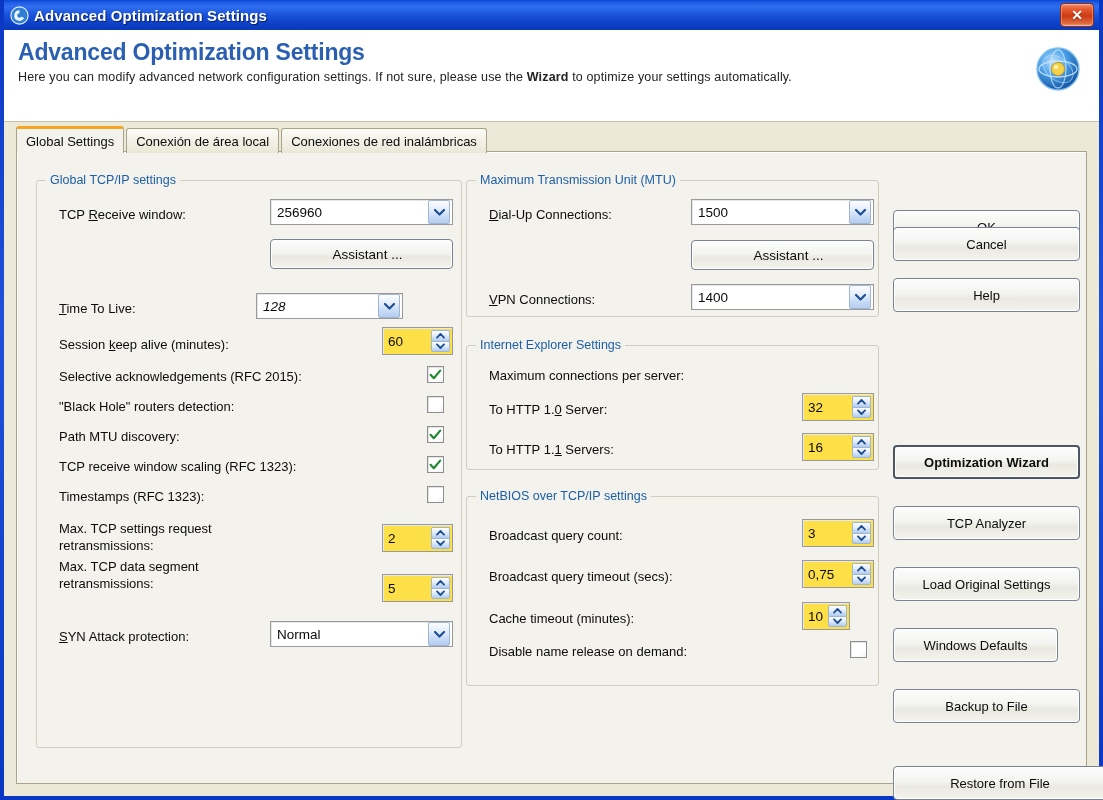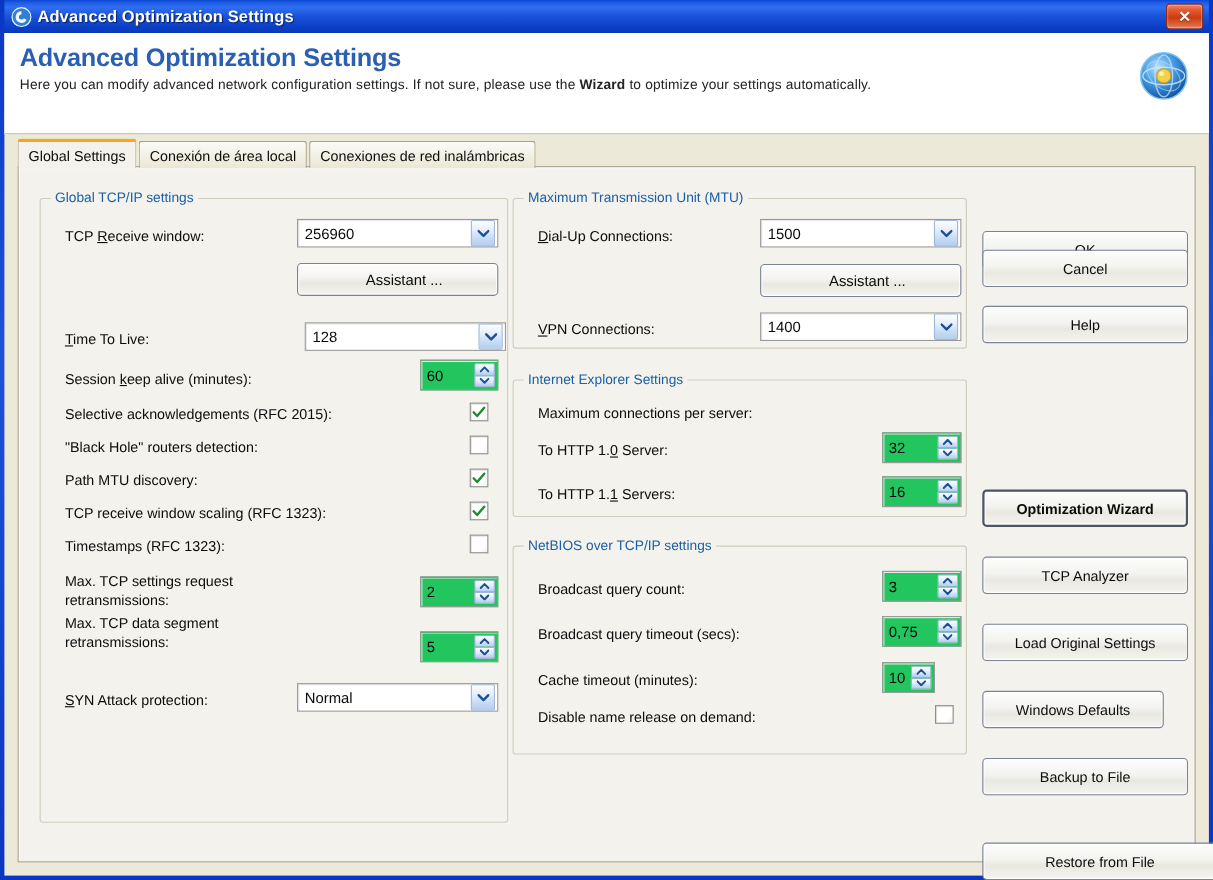--- a/index.html
+++ b/index.html
@@ -205,21 +205,21 @@
     display: flex; align-items: center; justify-content: center;
   }
   .carrow svg { display: block; }
 
   
   .spin {
     position: absolute;
     height: 28px;
     box-sizing: border-box;
     border: 1px solid #9a9a9a;
-    background: #22c55e;
+    background: #fde047;
     display: flex;
     align-items: stretch;
     box-shadow: inset 1px 1px 0 #e9e9e9;
   }
   .spin .sval {
     flex: 1;
     display: flex; align-items: center;
     padding-left: 5px;
     font-size: 13.5px;
     color: #0a0a0a;
@@ -355,21 +355,21 @@
                 <path d="M1 2 L5.5 6.5 L10 2" stroke="#1c4f93" stroke-width="2.2" fill="none" stroke-linecap="round" stroke-linejoin="round"></path>
               </svg>
           </span>
         </div>
 
         <div class="btn-assistant" style="left:233px; top:58px; width:183px;">
           <span>Assistant ...</span>
         </div>
 
         <span class="lbl" style="left:22px; top:120px;"><u>T</u><span>ime To Live:</span></span>
-        <div class="combo" style="left:240px; top:112px; width:183px;">
+        <div class="combo" style="left:219px; top:112px; width:147px;font-style:italic;">
           <span class="cval">128</span>
           <span class="carrow">
             <svg width="11" height="8" viewBox="0 0 11 8">
                 <path d="M1 2 L5.5 6.5 L10 2" stroke="#1c4f93" stroke-width="2.2" fill="none" stroke-linecap="round" stroke-linejoin="round"></path>
               </svg>
           </span>
         </div>
 
         <span class="lbl" style="left:22px; top:156px;"><span>Session </span><u>k</u><span>eep alive (minutes):</span></span>
         <div class="spin" style="left:345px; top:146px; width:71px;">

